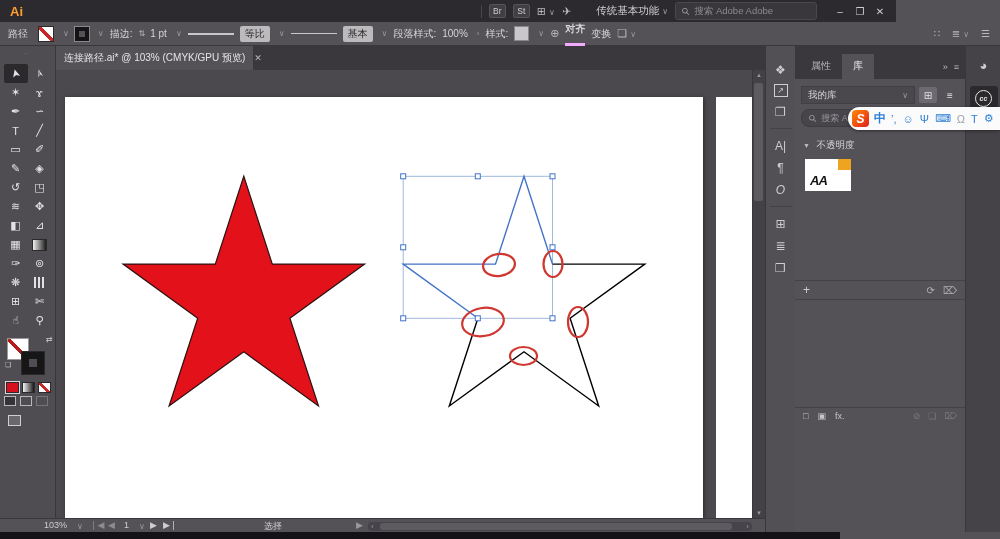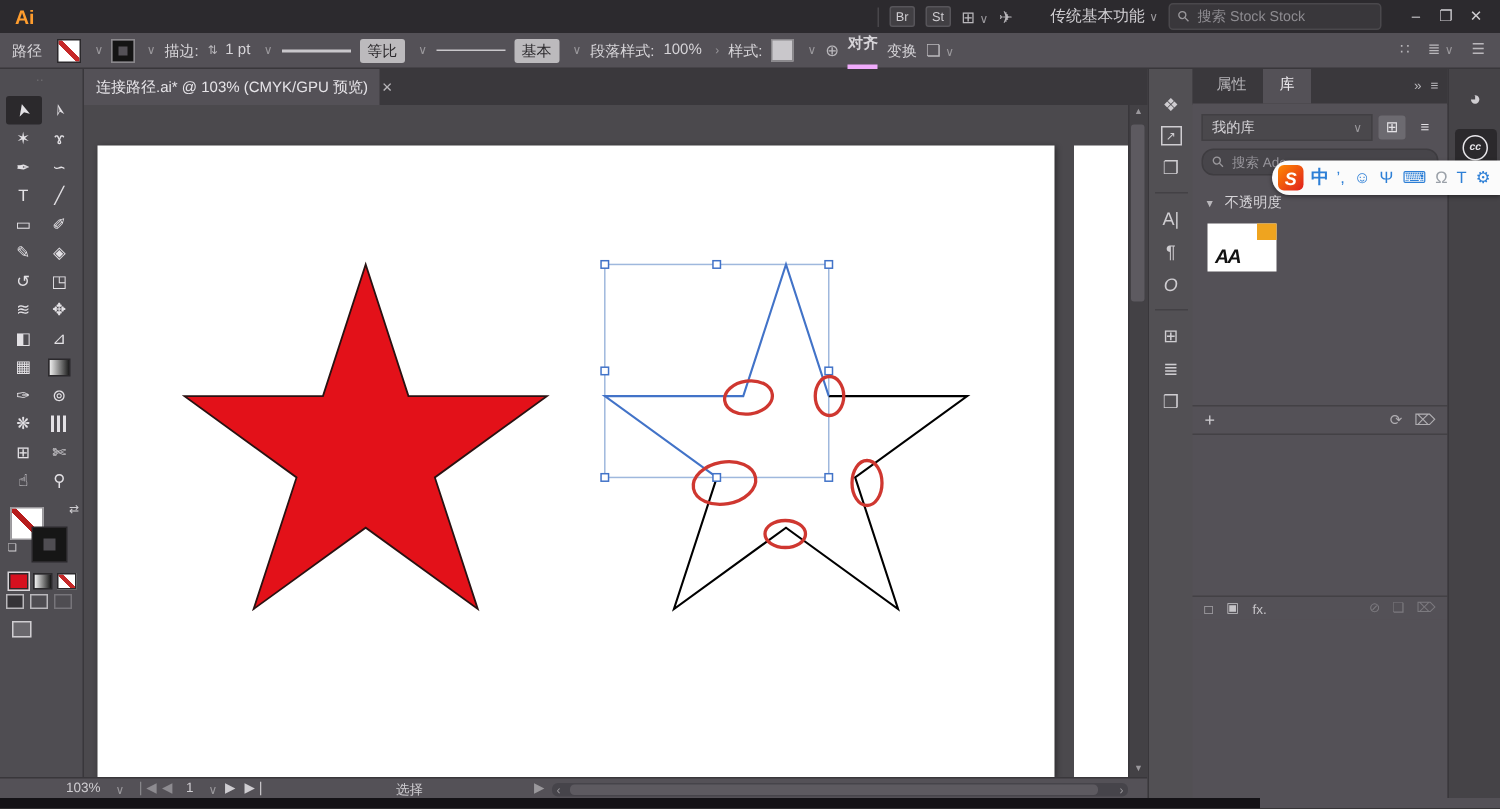--- a/index.html
+++ b/index.html
@@ -1,19 +1,19 @@
 <!DOCTYPE html>
 <html><head>
 <meta charset="utf-8">
 <style>
   html,body{margin:0;padding:0;background:#222;}
   .app{position:relative;width:1000px;height:539px;overflow:hidden;background:#545157;
        font-family:"Liberation Sans","DejaVu Sans",sans-serif;-webkit-font-smoothing:antialiased;}
   
-  .titlebar{position:absolute;left:0;top:0;width:1000px;height:22px;background:#2c2a2e;
+  .titlebar{position:absolute;left:0;top:0;width:896px;height:22px;background:#2c2a2e;
             display:flex;align-items:center;color:#d9d7db;font-size:11px;z-index:30;}
   .ai-logo{color:#ff9d2e;font-weight:bold;font-size:13px;margin:0 12px 0 10px;}
   .menu-item{padding:0 9px;cursor:default;}
   .tb-right{margin-left:auto;display:flex;align-items:center;gap:7px;padding-right:6px;}
   .tb-sep{width:1px;height:13px;background:#48464a;}
   .tb-btn{background:#413f43;border:1px solid #57555a;color:#cfcdd1;font-size:8.5px;
           width:17px;height:14px;border-radius:2px;display:flex;align-items:center;justify-content:center;padding:0;}
   .tb-ic{color:#b9b7bb;font-size:11px;}
   .chev{color:#9a989c;font-size:8px;margin-left:3px;}
   .workspace{display:flex;align-items:center;font-size:10.5px;color:#d2d0d4;margin-left:18px;}
@@ -89,21 +89,21 @@
   .hthumb{position:absolute;left:12px;top:1px;width:352px;height:7px;background:#5d5a60;border-radius:3px;}
   .harr{position:absolute;top:0;font-size:8px;color:#9a989c;}
   
   .dockstrip{position:absolute;left:765px;top:46px;width:30px;height:486px;background:#525054;
              border-left:1px solid #39373b;display:flex;flex-direction:column;align-items:center;
              padding-top:16px;gap:7px;font-size:12px;color:#cfcdd1;box-sizing:border-box;z-index:10;}
   .dock-ic{height:15px;display:flex;align-items:center;justify-content:center;}
   .dock-sep{width:22px;border-top:1px solid #434145;margin:2px 0;}
   .boxed{border:1px solid #cfcdd1;font-size:8px;width:12px;height:11px;display:flex;align-items:center;justify-content:center;}
   
-  .panel{position:absolute;left:795px;top:36px;width:170px;height:377px;background:#545157;z-index:10;}
+  .panel{position:absolute;left:795px;top:46px;width:170px;height:377px;background:#545157;z-index:10;}
   .panel-tabs{position:relative;height:33px;background:#3a383c;display:flex;align-items:flex-end;
               padding-left:5px;font-size:10px;color:#b5b3b7;}
   .ptab{padding:5px 11px 6px;}
   .ptab.active{background:#545157;color:#eceaee;}
   .ptab-icons{position:absolute;right:6px;bottom:7px;color:#b9b7bb;font-size:9px;display:flex;gap:6px;align-items:center;}
   .collection-row{margin:7px 6px 0;display:flex;gap:4px;align-items:center;}
   .dropdown{flex:1;background:#4a484c;border:1px solid #413f43;height:16px;font-size:9.5px;color:#d6d4d8;
             display:flex;align-items:center;padding:0 6px;}
   .dropdown .chev{margin-left:auto;}
   .viewbtn{width:18px;height:16px;display:flex;align-items:center;justify-content:center;font-size:10px;color:#e3e1e5;}
@@ -155,21 +155,21 @@
       <button class="tb-btn">Br</button>
       <button class="tb-btn">St</button>
       <span class="tb-ic"><span>⊞</span><span class="chev">∨</span></span>
       <span class="tb-ic">✈</span>
       <div class="workspace">
         <span>传统基本功能</span>
         <span class="chev">∨</span>
       </div>
       <div class="searchbox">
         <span class="mag">⚲</span>
-        <span>搜索 Stock Stock</span>
+        <span>搜索 Adobe Adobe</span>
       </div>
       <div class="winbtns">
         <span class="winbtn">–</span>
         <span class="winbtn">❐</span>
         <span class="winbtn">✕</span>
       </div>
     </div>
   </div>
 
   <div class="controlbar">

